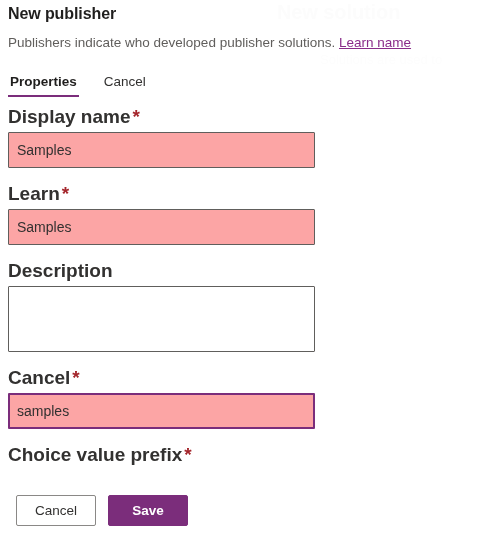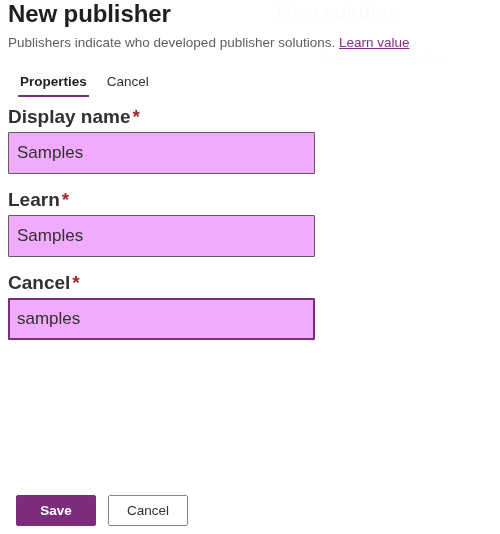--- a/index.html
+++ b/index.html
@@ -59,21 +59,21 @@
     user-select: none;
   }
 
   .header {
     position: absolute;
     left: 8px;
     top: 0px;
     right: 0;
   }
   .page-title {
-    font-size: 24px;
+    font-size: 16px;
     font-weight: 600;
     color: #201f1e;
     line-height: 28px;
     margin: 0;
     letter-spacing: -0.1px;
   }
   .subtitle {
     font-size: 13.5px;
     color: #605e5c;
     line-height: 20px;
@@ -82,25 +82,25 @@
   }
   .link {
     color: #8a2c8a;
     text-decoration: underline;
     cursor: pointer;
   }
 
   
   .tabs {
     position: absolute;
-    left: 18px;
+    left: 8px;
     top: 74px;
     display: flex;
     align-items: flex-end;
-    gap: 16px;
+    gap: 23px;
   }
   .tab {
     font-size: 13.5px;
     color: #323130;
     padding: 0 2px 7px 2px;
     cursor: pointer;
     position: relative;
     line-height: 16px;
   }
   .tab.active {
@@ -135,27 +135,27 @@
     margin-bottom: 6px;
     display: block;
   }
   .req {
     color: #a4262c;
     font-weight: 700;
     margin-left: 2px;
   }
   .text-input {
     width: 307px;
-    height: 42px;
+    height: 36px;
     box-sizing: border-box;
     border: 1px solid #605e5c;
     border-radius: 1px;
-    background: #f0abfc;
+    background: #fca5a5;
     padding: 0 8px;
-    font-size: 17px;
+    font-size: 14px;
     font-family: "Liberation Sans", sans-serif;
     color: #323130;
     outline: none;
     display: block;
   }
   .text-input.focused {
     border: 2px solid #7b2d7b;
     padding: 0 7px;
   }
   .text-area {
@@ -218,21 +218,21 @@
 <div class="panel">
 
   <div class="ghost-title">New solution</div>
   <div class="ghost-sub">Solutions are used to</div>
   <div class="ghost-row">Advanced  Cancel</div>
 
   <div class="header">
     <h1 class="page-title">New publisher</h1>
     <p class="subtitle">
       <span>Publishers indicate who developed publisher solutions.</span>
-      <span class="link">Learn value</span>
+      <span class="link">Learn name</span>
     </p>
   </div>
 
   <div class="tabs">
     <div class="tab active">
       <span>Properties</span>
     </div>
     <div class="tab">
       <span>Cancel</span>
     </div>
@@ -247,29 +247,40 @@
       <input class="text-input" type="text" value="Samples" style="">
     </div>
 
     <div class="field">
       <label class="field-label">
         <span>Learn</span><span class="req">*</span>
       </label>
       <input class="text-input" type="text" value="Samples" style="">
     </div>
 
+    <div class="field">
+      <label class="field-label">
+        <span>Description</span>
+      </label>
+      <textarea class="text-area" style=""></textarea>
+    </div>
 
     <div class="field">
       <label class="field-label">
         <span>Cancel</span><span class="req">*</span>
       </label>
       <input class="text-input focused" type="text" value="samples" style="">
     </div>
 
+    <div class="field">
+      <label class="field-label">
+        <span>Choice value prefix</span><span class="req">*</span>
+      </label>
+    </div>
 
   </div>
 
   <div class="footer">
+    <div class="btn btn-secondary">Cancel</div>
     <div class="btn btn-primary">Save</div>
-    <div class="btn btn-secondary">Cancel</div>
   </div>
 
 </div>
 
 </body></html>

